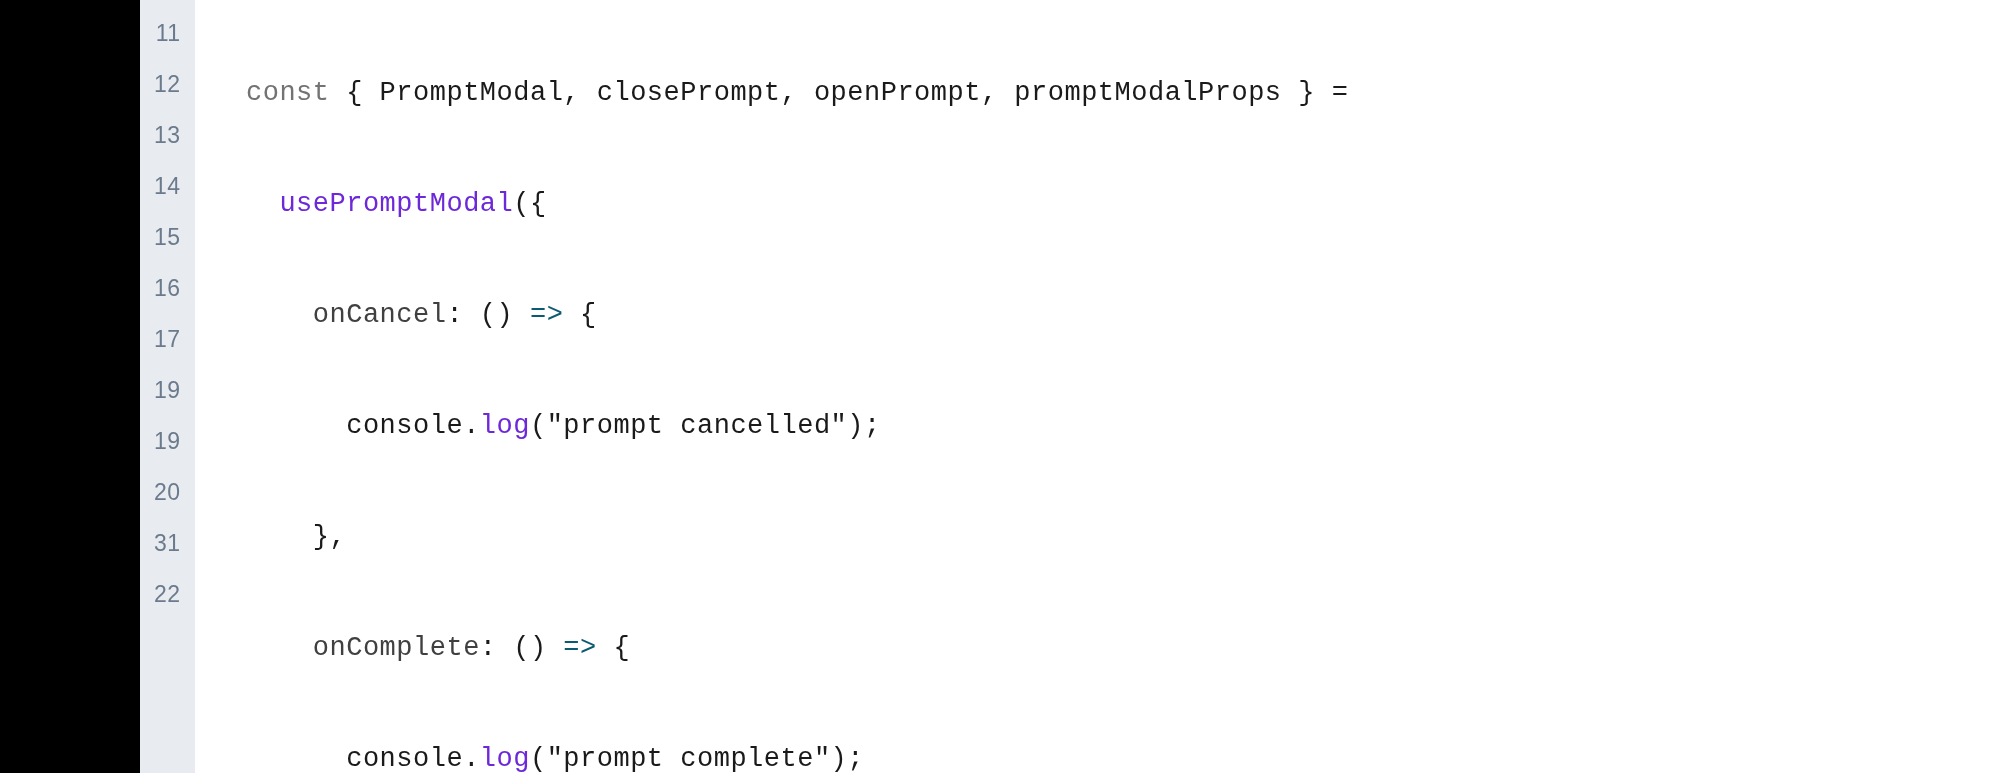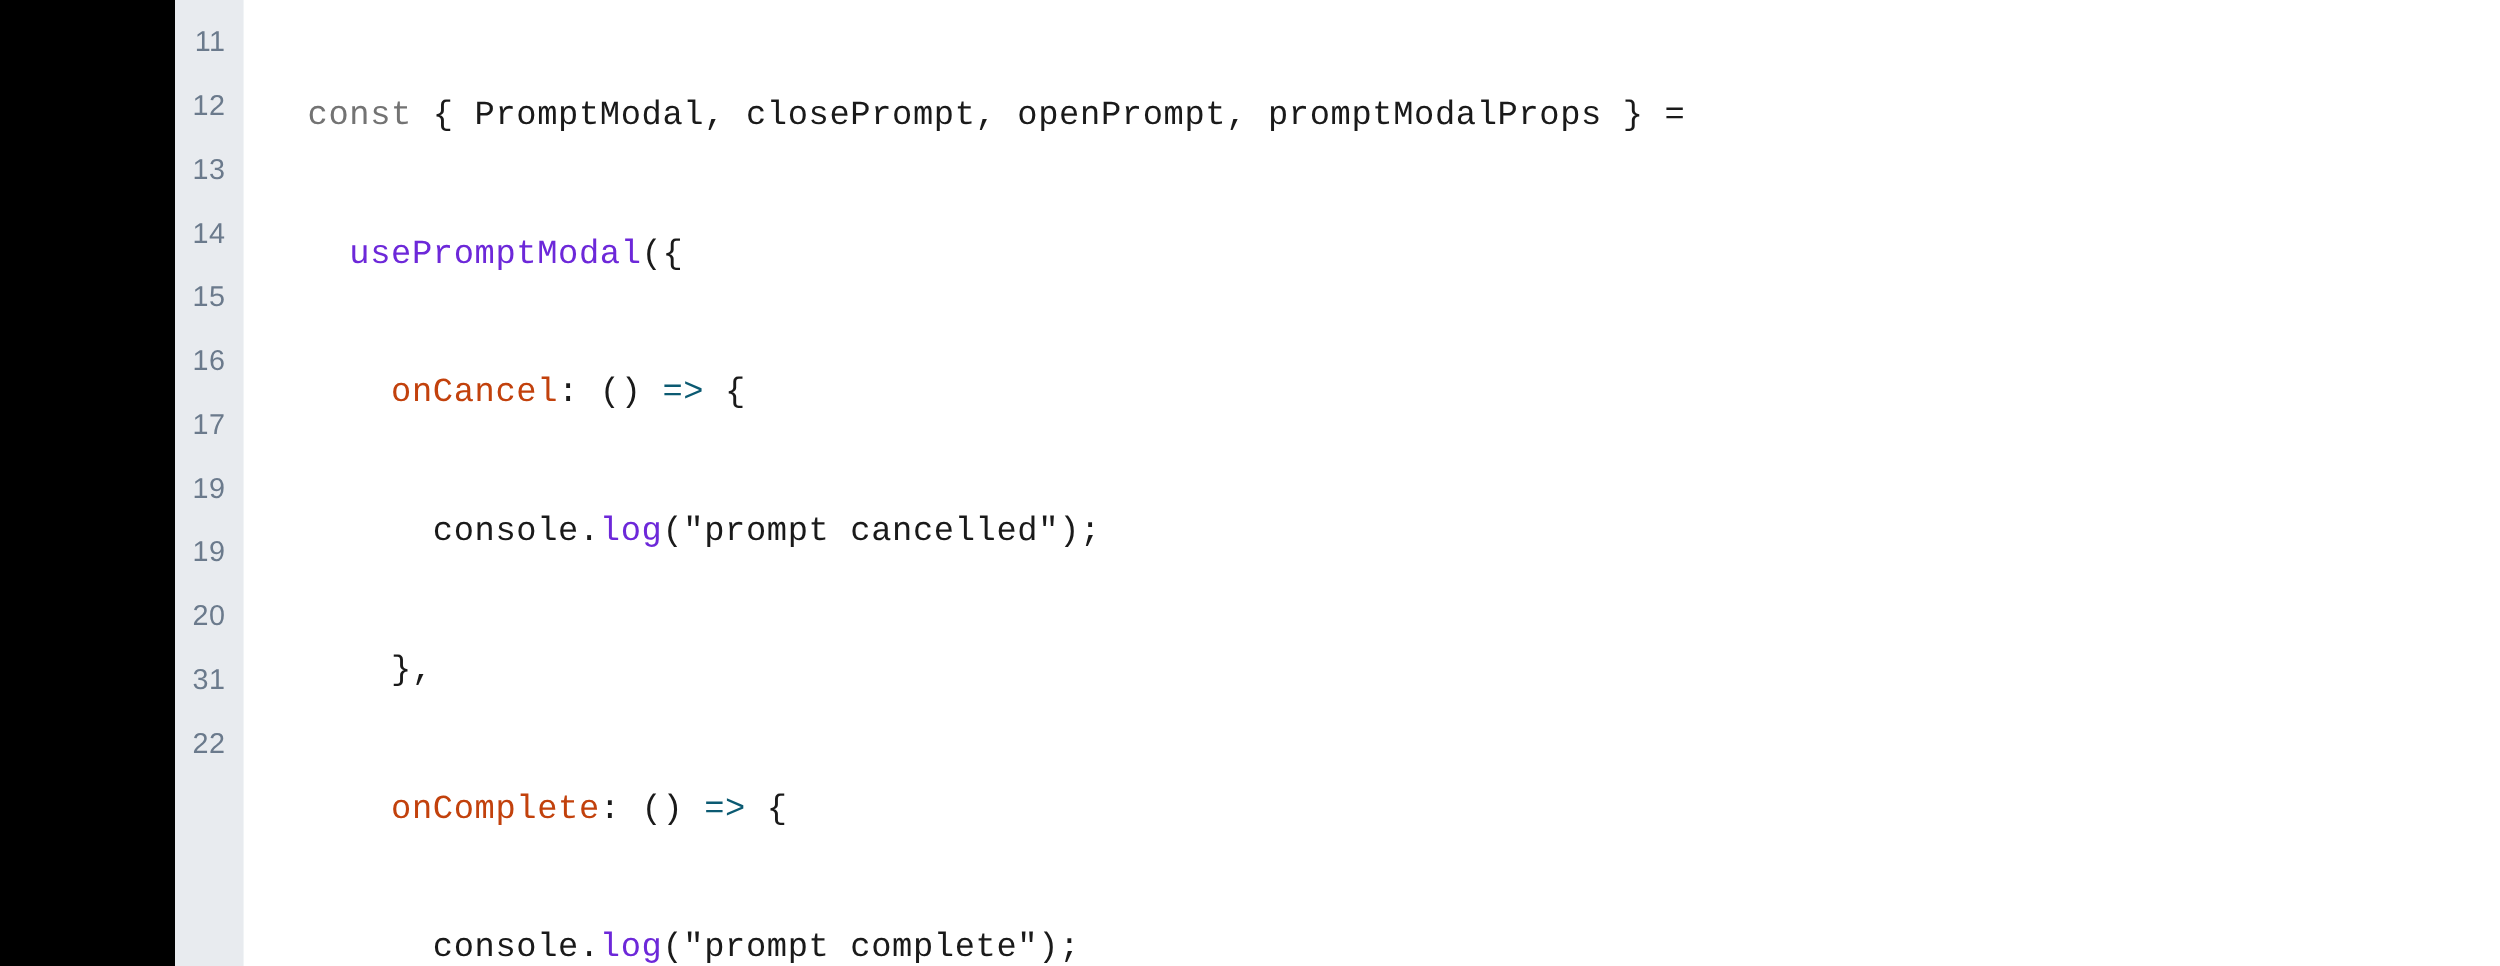--- a/index.html
+++ b/index.html
@@ -45,21 +45,21 @@
       white-space: pre;
       color: #1a1a1a;
       letter-spacing: 0.5px;
     }
     .code-line {
       height: 51px;
       line-height: 51px;
       display: block;
     }
     .kw-const { color: #737373; }
-    .kw-prop  { color: #c2410c; }
+    .kw-prop  { color: #404040; }
     .kw-func  { color: #6d28d9; }
     .arrow    { color: #0b5a72; }
     .op       { color: #1a1a1a; }
   </style>
 </head>
 <body>
 
 <div class="left-black-bar"></div>
 
 <div class="editor-area">

